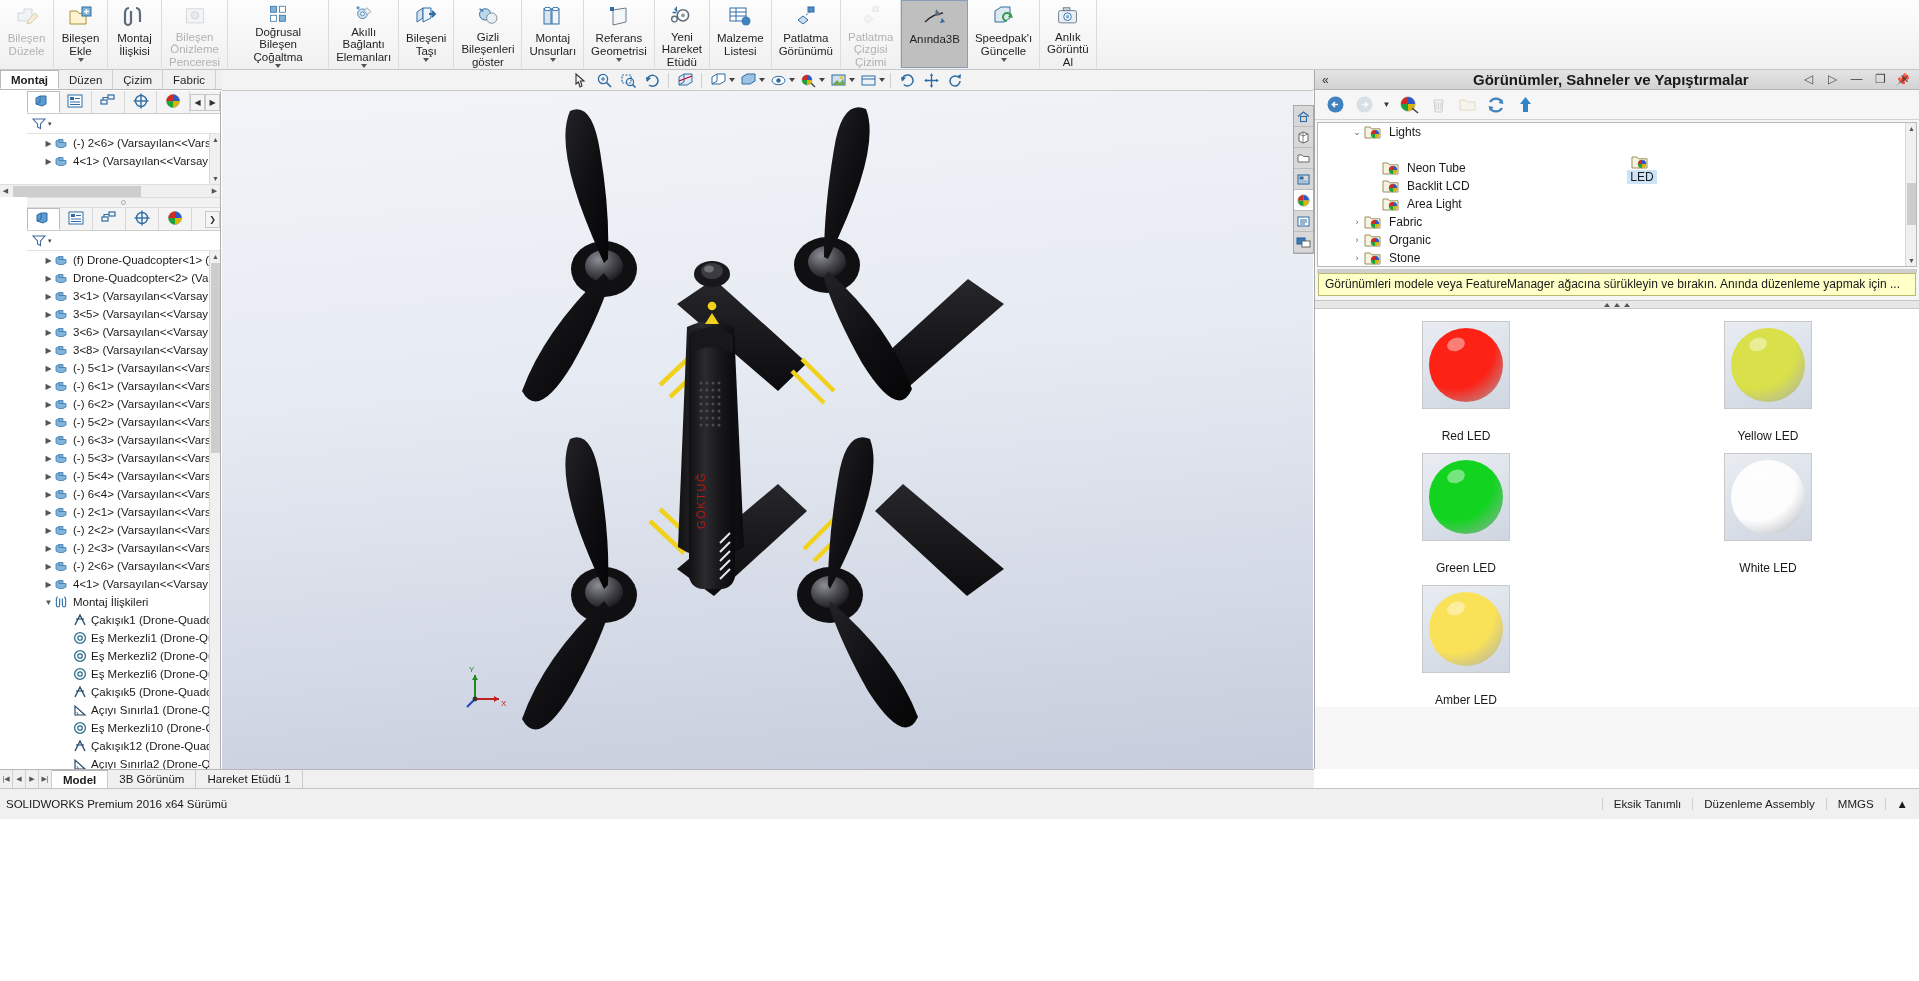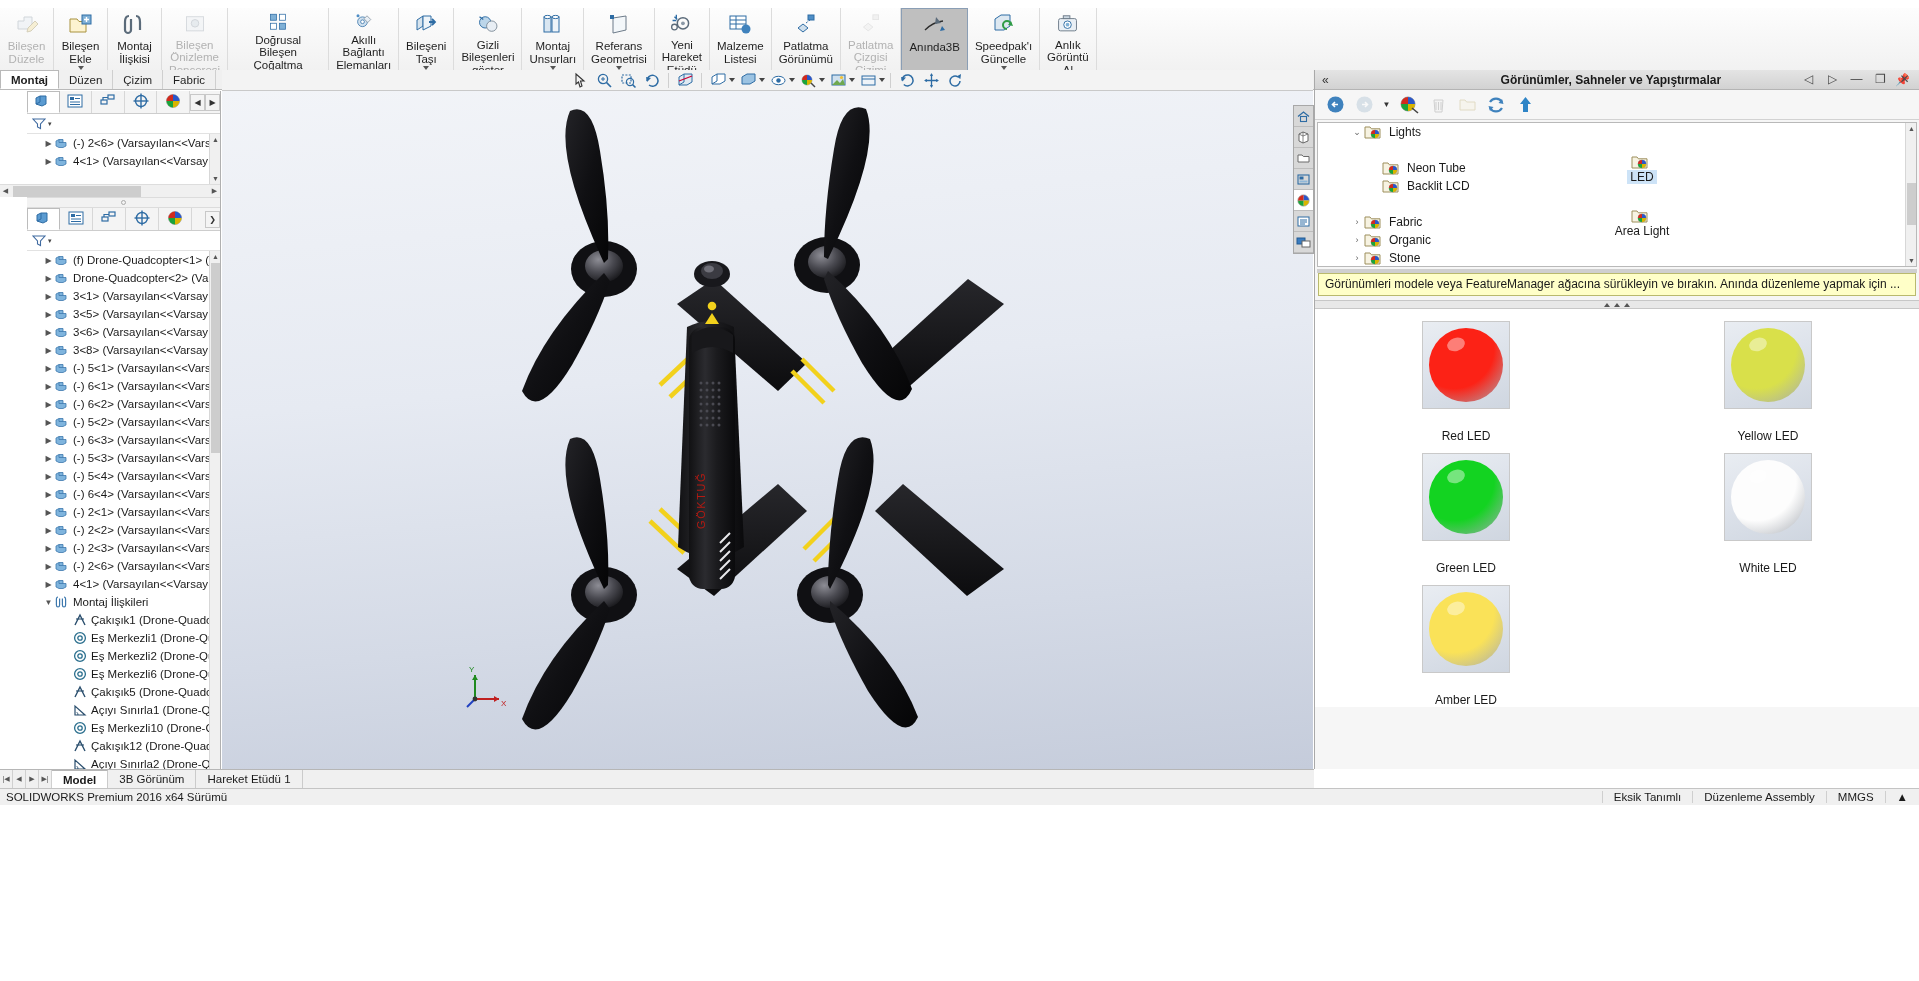--- a/index.html
+++ b/index.html
@@ -9,21 +9,21 @@
     font-family:"Liberation Sans", sans-serif;
     font-size:11px;
     color:#1a1a1a;
     background:#ffffff;
     overflow:hidden;
     position:relative;
   }
 
   
   #ribbon {
-    position:absolute; left:0; top:8px; width:1919px; height:70px;
+    position:absolute; left:0; top:0; width:1919px; height:70px;
     background:linear-gradient(#fdfdfd,#f0f0f0);
     border-bottom:1px solid #c6c6c6;
     display:flex; align-items:flex-start;
   }
   .rb-btn {
     height:68px; min-width:54px;
     display:flex; flex-direction:column; align-items:center; justify-content:flex-start;
     padding:4px 7px 0 7px; cursor:default;
     border-right:1px solid #dcdcdc;
     position:relative;
@@ -116,21 +116,21 @@
   
   #triad{position:absolute;left:243px;bottom:60px;width:46px;height:46px;}
 
   
   #taskpane{
     position:absolute; left:1314px; top:70px; width:605px; height:699px;
     background:#f6f6f6; border-left:1px solid #a9a9a9;
   }
   #tp-title{height:20px;background:linear-gradient(#e4e4e4,#d2d2d2);
     display:flex;align-items:center;border-bottom:1px solid #b4b4b4;}
-  #tp-title .ttl{flex:1;text-align:center;font-weight:bold;font-size:12px;color:#1a1a1a;}
+  #tp-title .ttl{flex:1;text-align:center;font-weight:bold;font-size:15px;color:#1a1a1a;}
   #tp-toolbar{height:30px;display:flex;align-items:center;gap:5px;padding-left:8px;
     background:#f6f6f6;border-bottom:1px solid #d2d2d2;}
   .tpb{width:24px;height:24px;display:flex;align-items:center;justify-content:center;cursor:default;}
   .tpb.dis{opacity:.35;}
   #tp-tree{height:145px;background:#fff;border:1px solid #b9b9b9;margin:2px;position:relative;overflow:hidden;}
   .atrow{height:18px;display:flex;align-items:center;font-size:12px;white-space:nowrap;cursor:default;}
   .atrow .aw{width:14px;flex:0 0 14px;text-align:center;color:#666;font-size:9px;}
   .atrow.sel .atx{background:#cde3f7;}
   #tp-status{height:16px;display:flex;align-items:center;padding-left:5px;font-size:11.5px;
     background:#f6f6f6;}
@@ -150,21 +150,21 @@
     border-radius:50%;background:rgba(255,255,255,.42);transform:rotate(-18deg);}
   .swlabel{font-size:12px;margin-top:20px;color:#1a1a1a;}
 
   
   #bottabs{position:absolute;left:0;top:769px;width:1314px;height:19px;
     background:#f0f0f0;border-top:1px solid #b6b6b6;display:flex;align-items:stretch;font-size:11.5px;}
   #bottabs .navb{width:13px;display:flex;align-items:center;justify-content:center;
     border-right:1px solid #d0d0d0;font-size:7px;color:#555;}
   .btab{padding:0 11px;display:flex;align-items:center;border-right:1px solid #cbcbcb;cursor:default;}
   .btab.on{background:#fff;font-weight:bold;border-top:1px solid #b6b6b6;}
-  #statusbar{position:absolute;left:0;top:788px;width:1919px;height:17px;
+  #statusbar{position:absolute;left:0;top:788px;width:1919px;height:31px;
     background:#f0f0f0;border-top:1px solid #c4c4c4;display:flex;align-items:center;
     font-size:11.5px;color:#1a1a1a;}
   #statusbar .sbl{padding-left:6px;}
   #statusbar .sbr{margin-left:auto;display:flex;align-items:center;}
   #statusbar .sbr div{padding:0 11px;border-left:1px solid #cfcfcf;}
 </style>
 </head>
 <body>
 
 <div id="ribbon">
@@ -1209,21 +1209,21 @@
             <path d="M1 13 V2 h5 l1.4 1.8 H16 V13 Z" fill="#f7f3e2" stroke="#9d8f5d"></path>
             <circle cx="11" cy="9" r="4" fill="#ddd" stroke="#777" stroke-width=".5"></circle>
             <path d="M11 5 A4 4 0 0 1 15 9 L11 9 Z" fill="#2a57c9"></path>
             <path d="M15 9 A4 4 0 0 1 11 13 L11 9 Z" fill="#d9b400"></path>
             <path d="M11 13 A4 4 0 0 1 7 9 L11 9 Z" fill="#1aa33a"></path>
             <path d="M7 9 A4 4 0 0 1 11 5 L11 9 Z" fill="#d12a1e"></path>
           </svg>
         </span>
         <span class="atx" style="padding:0 3px;">Backlit LCD</span>
       </div>
-      <div class="atrow" style="padding-left: 50px; flex-direction: column;">
+      <div class="atrow" style="padding-left: 50px;">
         <span class="aw"></span>
         <span style="display:flex;margin-right:5px;">
           <svg width="17" height="15" viewBox="0 0 17 15">
             <path d="M1 13 V2 h5 l1.4 1.8 H16 V13 Z" fill="#f7f3e2" stroke="#9d8f5d"></path>
             <circle cx="11" cy="9" r="4" fill="#ddd" stroke="#777" stroke-width=".5"></circle>
             <path d="M11 5 A4 4 0 0 1 15 9 L11 9 Z" fill="#2a57c9"></path>
             <path d="M15 9 A4 4 0 0 1 11 13 L11 9 Z" fill="#d9b400"></path>
             <path d="M11 13 A4 4 0 0 1 7 9 L11 9 Z" fill="#1aa33a"></path>
             <path d="M7 9 A4 4 0 0 1 11 5 L11 9 Z" fill="#d12a1e"></path>
           </svg>

